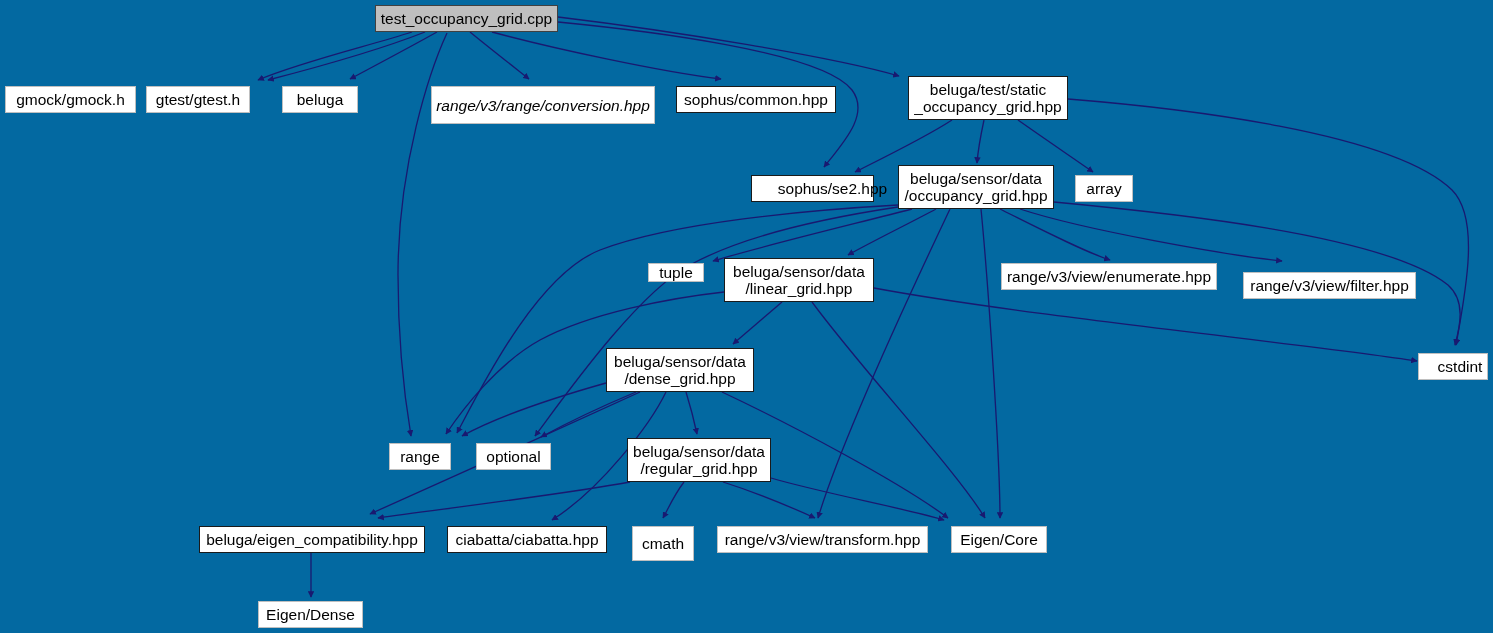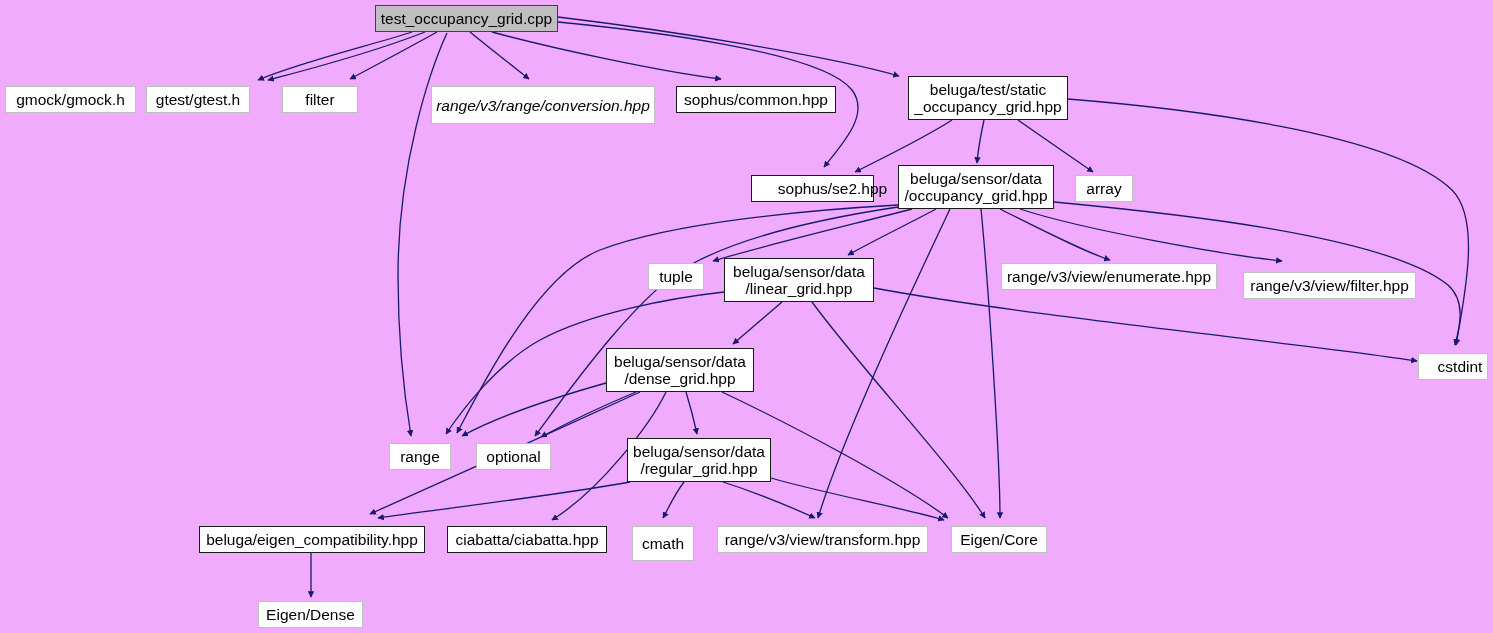--- a/index.html
+++ b/index.html
@@ -4,21 +4,21 @@
 <style>
   html, body {
     margin: 0;
     padding: 0;
     background: #ffffff;
   }
   #graph-root {
     position: relative;
     width: 1493px;
     height: 633px;
-    background: #f0abfc;
+    background: #0369a1;
     font-family: "Liberation Sans", sans-serif;
   }
   svg#edges {
     position: absolute;
     left: 0;
     top: 0;
     width: 1493px;
     height: 633px;
     pointer-events: none;
   }
@@ -95,30 +95,30 @@
         <path d="M684,482 C674,495 668,509 663,518" fill="none" stroke="#191970" stroke-width="1.3" marker-end="url(#arrow)"></path>
         <path d="M723,482 C764,495 793,508 815,518" fill="none" stroke="#191970" stroke-width="1.3" marker-end="url(#arrow)"></path>
         <path d="M771,478 C818,492 912,510 944,520" fill="none" stroke="#191970" stroke-width="1.3" marker-end="url(#arrow)"></path>
         <path d="M311,553 C311,568 311,585 311,597" fill="none" stroke="#191970" stroke-width="1.3" marker-end="url(#arrow)"></path>
       </g>
   </svg>
   <div id="node-layer">
       <div class="node root" style="left: 375px; top: 5px; width: 183px; height: 27px;"><span class="label">test_occupancy_grid.cpp</span></div>
       <div class="node " style="left: 5px; top: 86px; width: 131px; height: 27px;"><span class="label">gmock/gmock.h</span></div>
       <div class="node " style="left: 146px; top: 86px; width: 104px; height: 27px; text-align: right;"><span class="label">gtest/gtest.h</span></div>
-      <div class="node " style="left: 282px; top: 86px; width: 76px; height: 27px;"><span class="label">filter</span></div>
+      <div class="node " style="left: 282px; top: 86px; width: 76px; height: 27px;"><span class="label">beluga</span></div>
       <div class="node " style="left: 431px; top: 86px; width: 224px; height: 38px; font-style: italic;"><span class="label">range/v3/range/conversion.hpp</span></div>
       <div class="node doc" style="left: 676px; top: 86px; width: 160px; height: 27px;"><span class="label">sophus/common.hpp</span></div>
       <div class="node doc" style="left: 908px; top: 76px; width: 160px; height: 44px;"><span class="label">beluga/test/static
 _occupancy_grid.hpp</span></div>
       <div class="node doc" style="left: 751px; top: 175px; width: 123px; height: 27px; padding-left: 40px;"><span class="label">sophus/se2.hpp</span></div>
       <div class="node doc" style="left: 898px; top: 165px; width: 156px; height: 44px;"><span class="label">beluga/sensor/data
 /occupancy_grid.hpp</span></div>
       <div class="node " style="left: 1075px; top: 175px; width: 58px; height: 27px;"><span class="label">array</span></div>
-      <div class="node " style="left: 648px; top: 263px; width: 56px; height: 27px; justify-content: center;"><span class="label">tuple</span></div>
+      <div class="node " style="left: 648px; top: 263px; width: 56px; height: 19px; justify-content: center;"><span class="label">tuple</span></div>
       <div class="node doc" style="left: 724px; top: 258px; width: 150px; height: 44px;"><span class="label">beluga/sensor/data
 /linear_grid.hpp</span></div>
       <div class="node " style="left: 1001px; top: 263px; width: 216px; height: 27px;"><span class="label">range/v3/view/enumerate.hpp</span></div>
       <div class="node " style="left: 1243px; top: 272px; width: 173px; height: 27px;"><span class="label">range/v3/view/filter.hpp</span></div>
       <div class="node " style="left: 1418px; top: 353px; width: 70px; height: 27px; padding-left: 14px;"><span class="label">cstdint</span></div>
       <div class="node doc" style="left: 606px; top: 348px; width: 148px; height: 44px;"><span class="label">beluga/sensor/data
 /dense_grid.hpp</span></div>
       <div class="node " style="left: 389px; top: 443px; width: 62px; height: 27px;"><span class="label">range</span></div>
       <div class="node " style="left: 476px; top: 443px; width: 75px; height: 27px;"><span class="label">optional</span></div>
       <div class="node doc" style="left: 627px; top: 438px; width: 144px; height: 44px;"><span class="label">beluga/sensor/data

